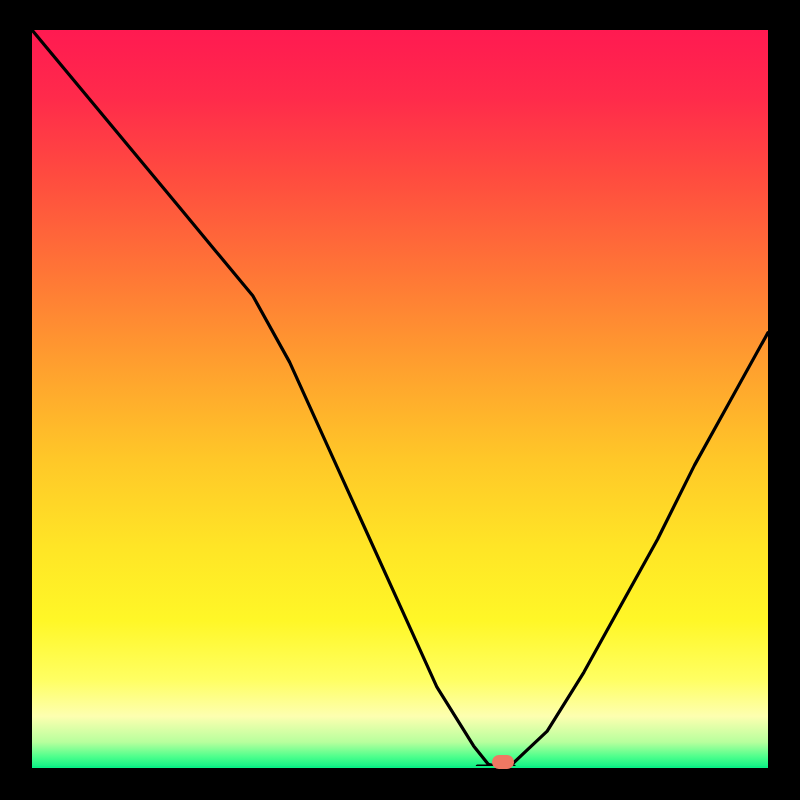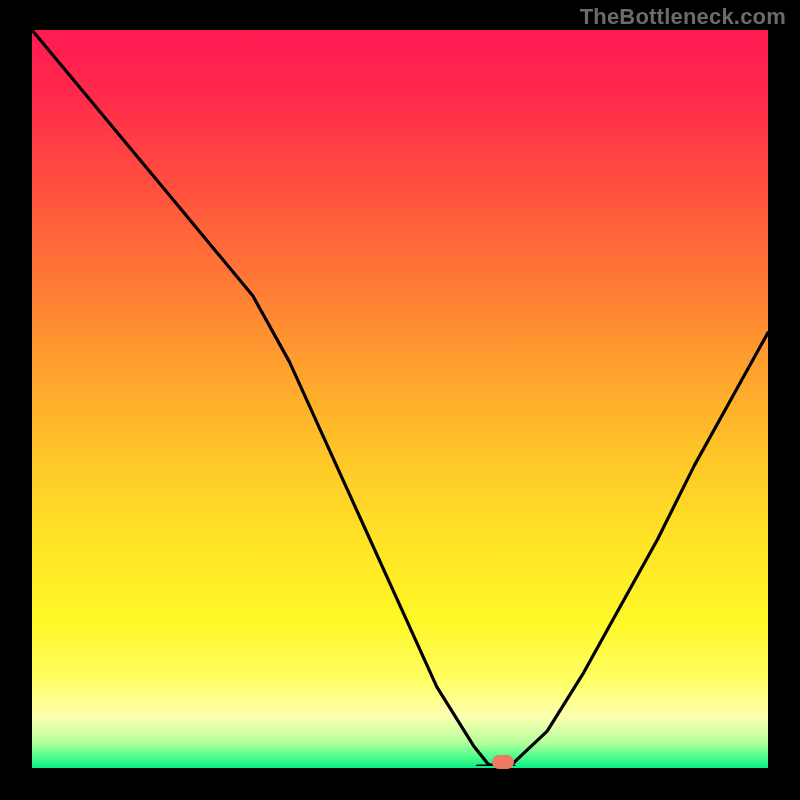--- a/index.html
+++ b/index.html
@@ -46,21 +46,20 @@
     width: 22px;
     height: 14px;
     background: #ef7863;
     border-radius: 8px;
     transform: translate(-50%, -50%);
   }
 </style>
 </head>
 <body>
 <div class="outer">
-  <div class="watermark">TheBottleneck.com</div>
   <div class="chart-frame">
     <svg class="plot-bg" viewBox="0 0 736 738" preserveAspectRatio="none">
       <defs>
         <linearGradient id="grad" x1="0" y1="0" x2="0" y2="1">
           <stop offset="0" stop-color="#ff1a51"></stop>
           <stop offset="0.09" stop-color="#ff2a4b"></stop>
           <stop offset="0.20" stop-color="#ff4c3f"></stop>
           <stop offset="0.33" stop-color="#ff7636"></stop>
           <stop offset="0.46" stop-color="#ffa12e"></stop>
           <stop offset="0.58" stop-color="#ffc728"></stop>

